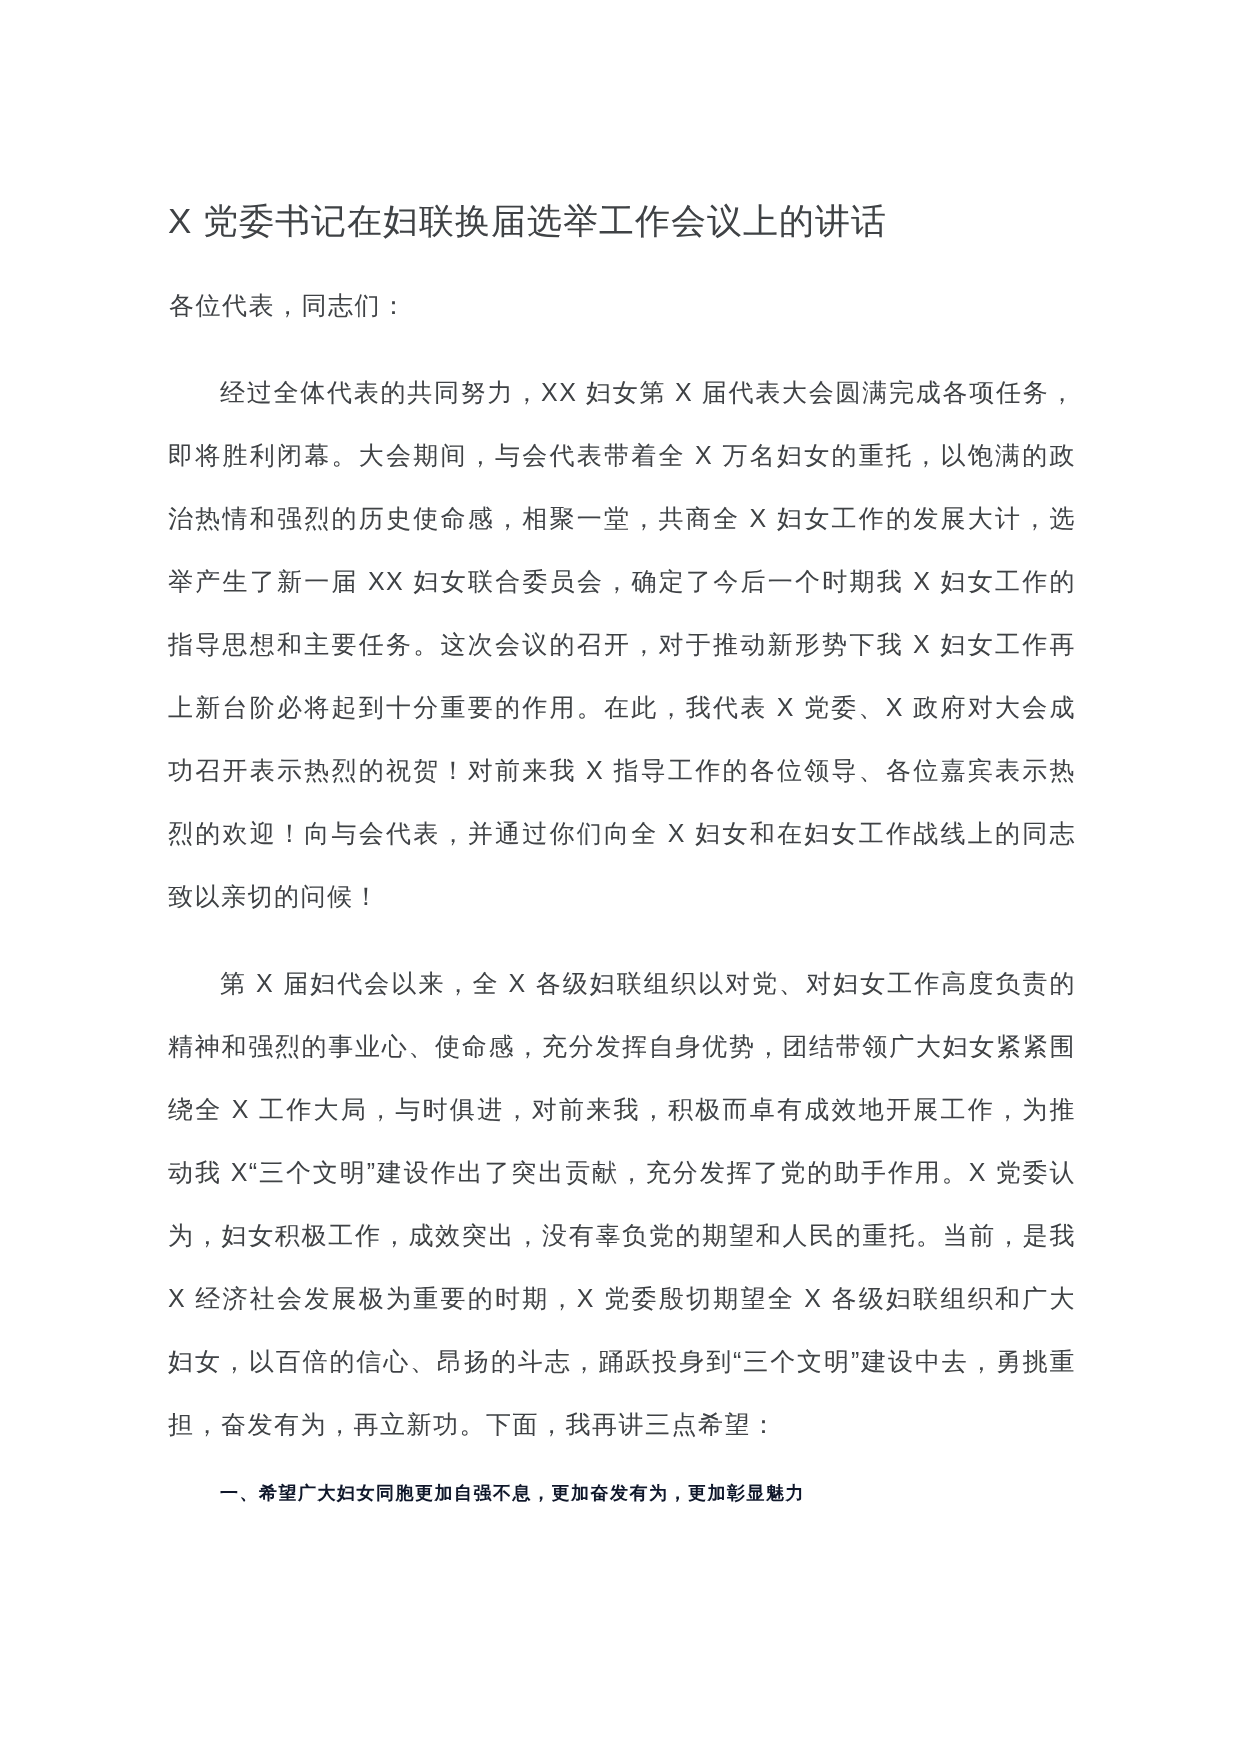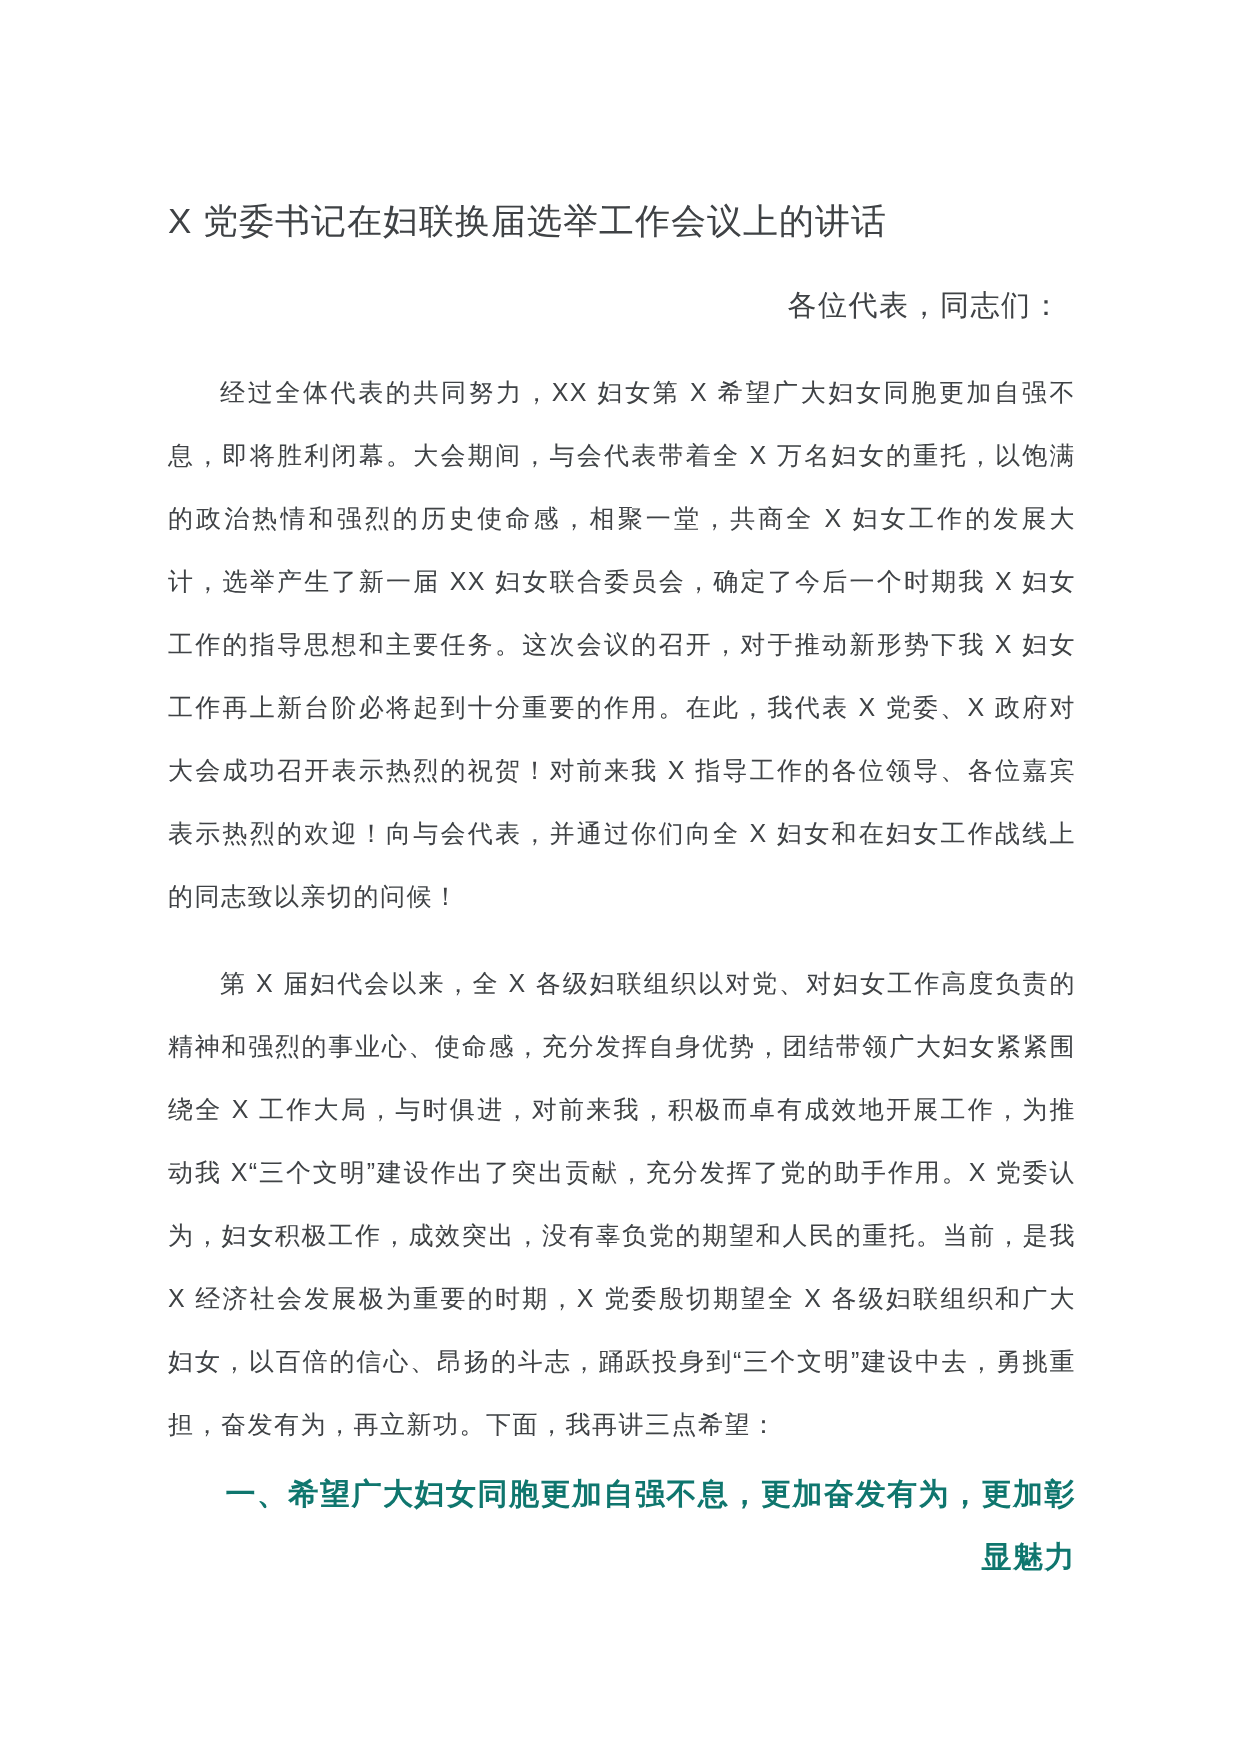--- a/index.html
+++ b/index.html
@@ -24,51 +24,49 @@
   .doc-title {
     font-size: 35px;
     font-weight: 400;
     letter-spacing: 1px;
     line-height: 46px;
     margin: 0 0 30px 0;
     text-align: left;
     white-space: nowrap;
   }
   .salutation {
-    font-size: 29px;
+    font-size: 25px;
     line-height: 63px;
     letter-spacing: 1.5px;
-    margin: 14px;
-    text-align: right;
+    margin: 1px;
   }
   .para {
     font-size: 25px;
     line-height: 63px;
     letter-spacing: 1.5px;
     text-indent: 52px;
     text-align: justify;
     margin: 24px 0 0 0;
   }
   .section-heading {
-    font-size: 30px;
+    font-size: 18px;
     font-weight: 700;
     line-height: 63px;
     letter-spacing: 1.5px;
     text-indent: 52px;
     margin: 6px 0 0 0;
-    color: #0f766e;
-    text-align: right;
+    color: #0f172a;
   }
 </style>
 </head>
 <body>
 
 <div class="page">
   <h1 class="doc-title">X 党委书记在妇联换届选举工作会议上的讲话</h1>
 
   <p class="salutation">各位代表，同志们：</p>
 
-  <p class="para">经过全体代表的共同努力，XX 妇女第 X 希望广大妇女同胞更加自强不息，即将胜利闭幕。大会期间，与会代表带着全 X 万名妇女的重托，以饱满的政治热情和强烈的历史使命感，相聚一堂，共商全 X 妇女工作的发展大计，选举产生了新一届 XX 妇女联合委员会，确定了今后一个时期我 X 妇女工作的指导思想和主要任务。这次会议的召开，对于推动新形势下我 X 妇女工作再上新台阶必将起到十分重要的作用。在此，我代表 X 党委、X 政府对大会成功召开表示热烈的祝贺！对前来我 X 指导工作的各位领导、各位嘉宾表示热烈的欢迎！向与会代表，并通过你们向全 X 妇女和在妇女工作战线上的同志致以亲切的问候！</p>
+  <p class="para">经过全体代表的共同努力，XX 妇女第 X 届代表大会圆满完成各项任务，即将胜利闭幕。大会期间，与会代表带着全 X 万名妇女的重托，以饱满的政治热情和强烈的历史使命感，相聚一堂，共商全 X 妇女工作的发展大计，选举产生了新一届 XX 妇女联合委员会，确定了今后一个时期我 X 妇女工作的指导思想和主要任务。这次会议的召开，对于推动新形势下我 X 妇女工作再上新台阶必将起到十分重要的作用。在此，我代表 X 党委、X 政府对大会成功召开表示热烈的祝贺！对前来我 X 指导工作的各位领导、各位嘉宾表示热烈的欢迎！向与会代表，并通过你们向全 X 妇女和在妇女工作战线上的同志致以亲切的问候！</p>
 
   <p class="para">第 X 届妇代会以来，全 X 各级妇联组织以对党、对妇女工作高度负责的精神和强烈的事业心、使命感，充分发挥自身优势，团结带领广大妇女紧紧围绕全 X 工作大局，与时俱进，对前来我，积极而卓有成效地开展工作，为推动我 X“三个文明”建设作出了突出贡献，充分发挥了党的助手作用。X 党委认为，妇女积极工作，成效突出，没有辜负党的期望和人民的重托。当前，是我 X 经济社会发展极为重要的时期，X 党委殷切期望全 X 各级妇联组织和广大妇女，以百倍的信心、昂扬的斗志，踊跃投身到“三个文明”建设中去，勇挑重担，奋发有为，再立新功。下面，我再讲三点希望：</p>
 
   <p class="section-heading">一、希望广大妇女同胞更加自强不息，更加奋发有为，更加彰显魅力</p>
 </div>
 
 </body></html>

